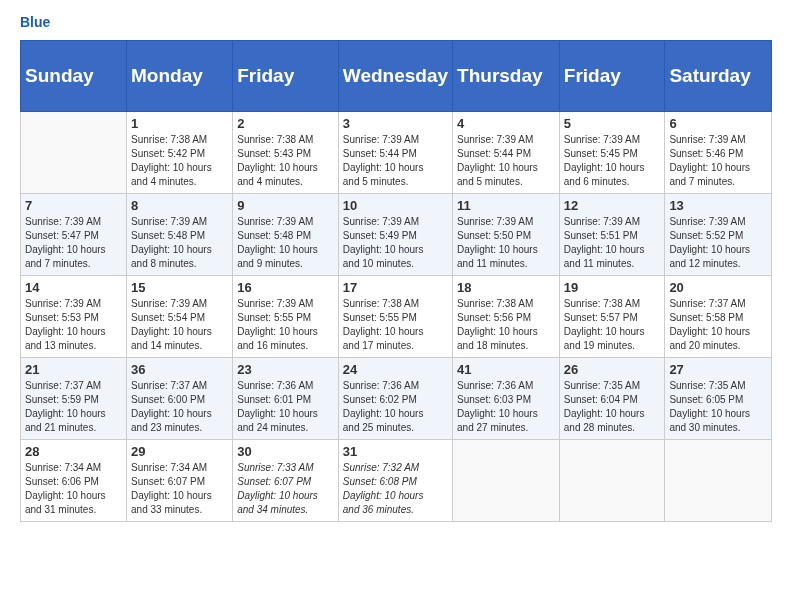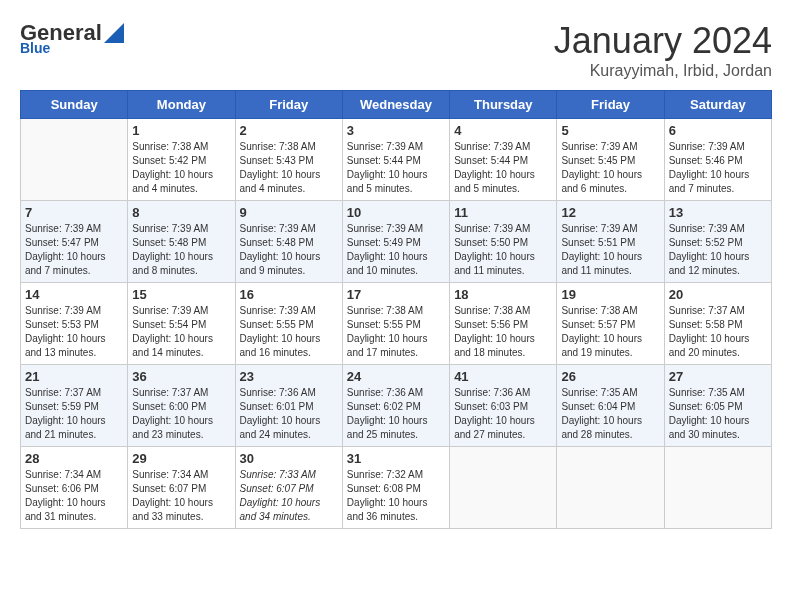--- a/index.html
+++ b/index.html
@@ -34,23 +34,23 @@
       color: #555;
     }
     .calendar {
       width: 100%;
       border-collapse: collapse;
       font-size: 11px;
     }
     .calendar thead th {
       background-color: #3a6bc4;
       color: white;
-      padding: 6px 4px;
-      text-align: center;
-      font-size: 13px;
+      padding: 24px 4px;
+      text-align: left;
+      font-size: 19px;
       font-weight: bold;
       border: 1px solid #2a5bb4;
     }
     .calendar tbody td {
       border: 1px solid #ccc;
       vertical-align: top;
       padding: 4px;
       width: calc(100% / 7);
       min-height: 80px;
       height: 80px;
@@ -71,31 +71,21 @@
     }
     .row-alt {
       background-color: #f0f4fb;
     }
   </style>
 </head>
 <body>
 
 <div class="header">
   <div class="logo">
-    <div style="display:flex;align-items:center;">
-      <span style="font-size:22px;font-weight:bold;color:#333;">General</span>
-      <svg width="20" height="20" viewBox="0 0 20 20" style="margin:0 2px;">
-        <polygon points="0,20 20,20 20,0" fill="#1a5fb4"></polygon>
-      </svg>
-    </div>
     <span style="font-size:14px;font-weight:bold;color:#1a5fb4;margin-top:-6px;">Blue</span>
-  </div>
-  <div class="title-block">
-    <div class="title-month">January 2024</div>
-    <div class="title-location">Kurayyimah, Irbid, Jordan</div>
   </div>
 </div>
 
 <table class="calendar">
   <thead>
     <tr>
     <th>Sunday</th>
         <th>Monday</th>
         <th>Friday</th>
         <th>Wednesday</th>
@@ -320,21 +310,21 @@
         </td>
         <td>
           <div class="cell-date">30</div>
           <div class="cell-info" style="white-space: pre-line; font-style: italic;">Sunrise: 7:33 AM
 Sunset: 6:07 PM
 Daylight: 10 hours
 and 34 minutes.</div>
         </td>
         <td>
           <div class="cell-date">31</div>
-          <div class="cell-info" style="white-space: pre-line;">Sunrise: 7:32 AM
+          <div class="cell-info" style="white-space: pre-line; font-style: italic;">Sunrise: 7:32 AM
 Sunset: 6:08 PM
 Daylight: 10 hours
 and 36 minutes.</div>
         </td>
         <td class="empty-cell"></td>
         <td class="empty-cell"></td>
         <td class="empty-cell"></td>
       </tr>
     </tbody>
 </table>

